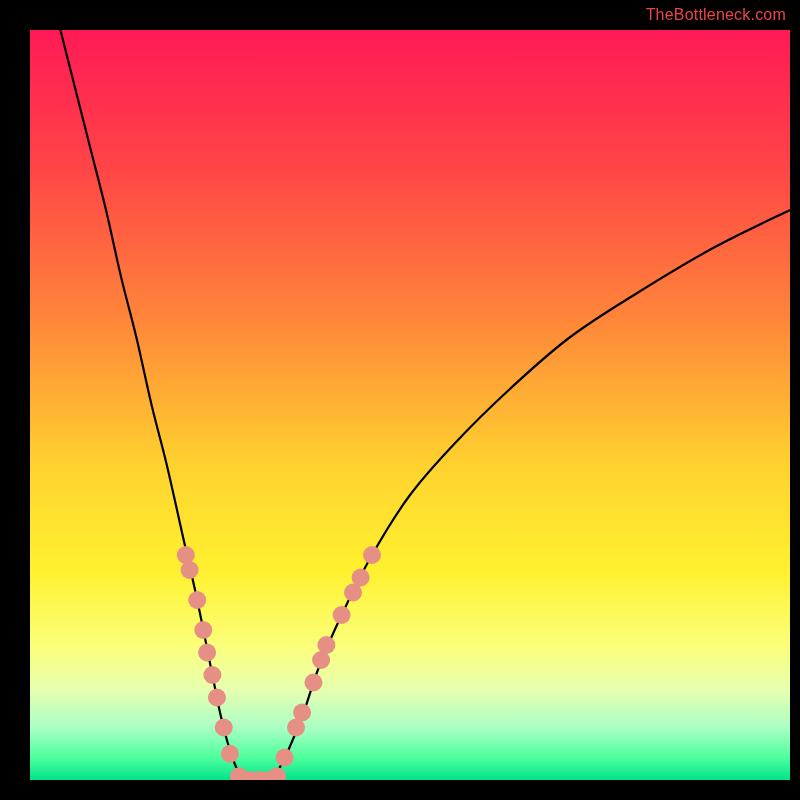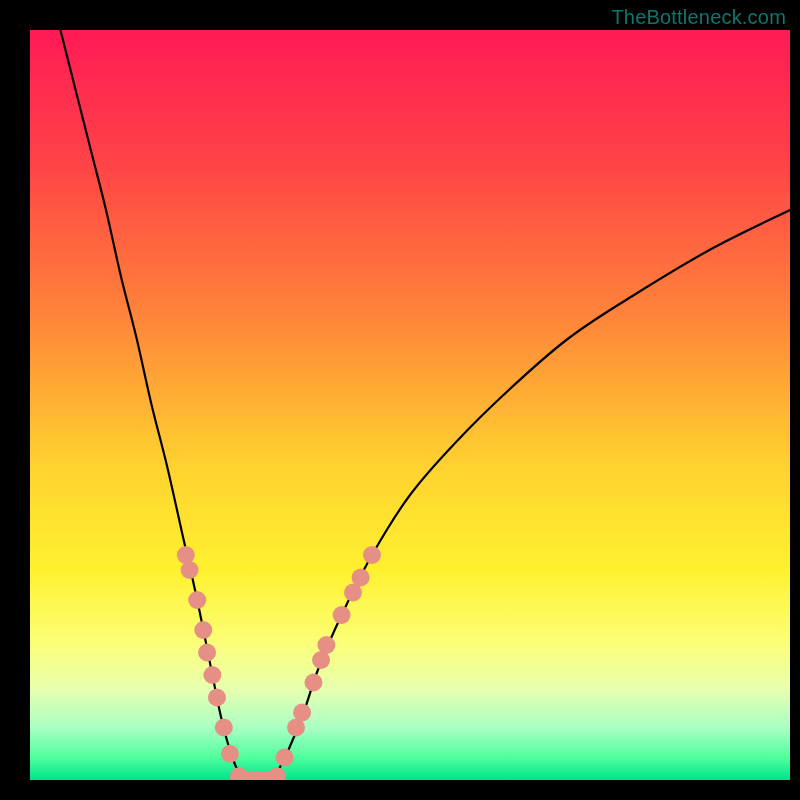--- a/index.html
+++ b/index.html
@@ -25,22 +25,22 @@
     overflow: hidden;
   }
   .gradient {
     position: absolute;
     inset: 0;
   }
   .watermark {
     position: absolute;
     top: 6px;
     right: 14px;
-    color: #0f766e;
-    font-size: 20px;
+    color: #ef4444;
+    font-size: 16px;
     letter-spacing: 0.2px;
     font-weight: 400;
   }
   svg.curves {
     position: absolute;
     inset: 0;
   }
 </style>
 </head>
 <body>

